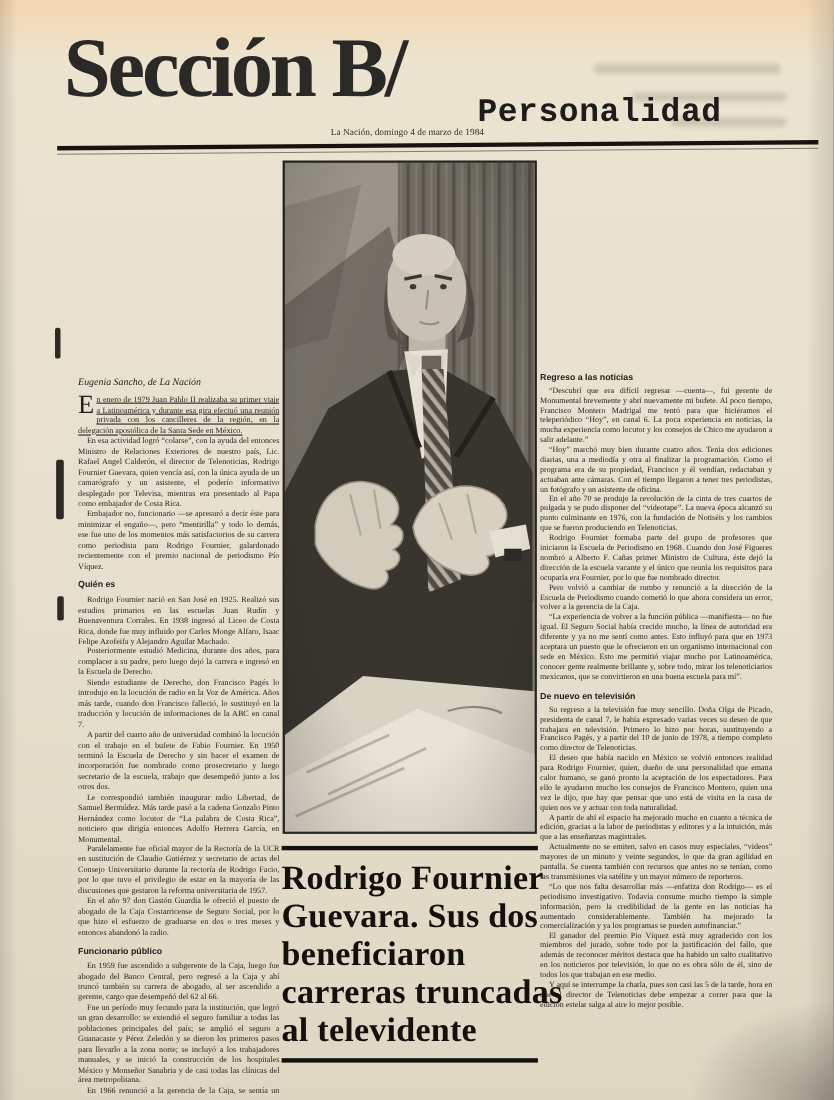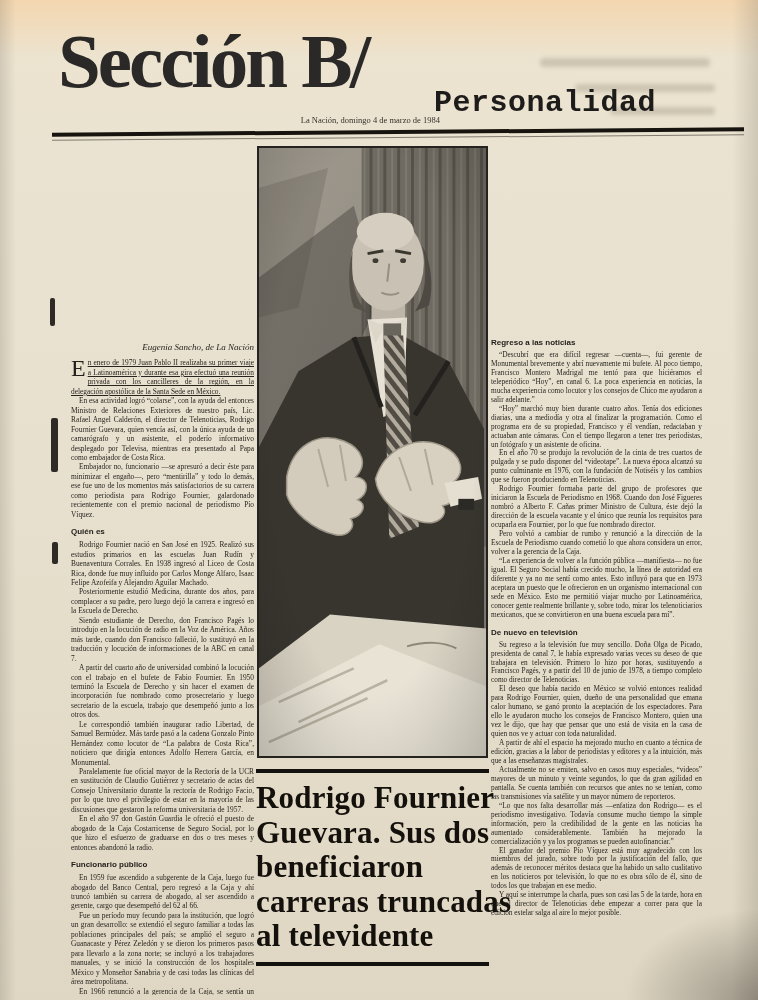--- a/index.html
+++ b/index.html
@@ -34,21 +34,21 @@
   .rule-echo{position:absolute;left:52px;top:137px;width:692px;height:1px;background:rgba(23,20,15,.5);transform:rotate(-.45deg);}
   
   .photo{position:absolute;left:257px;top:146px;width:231px;height:612px;margin:0;
     box-sizing:border-box;border:2px solid #25231f;background:#8f8a80;}
   .photo svg{display:block;width:100%;height:100%;}
   
   .col{position:absolute;text-align:justify;overflow:hidden;color:#282420;}
   .col p{margin:0;text-indent:8px;}
   .col-left{left:71px;top:343px;width:183px;height:652px;font-size:7.4px;line-height:9.45px;}
   .col-right{left:491px;top:338px;width:211px;height:642px;font-size:7.3px;line-height:8.95px;}
-  .byline{font-style:italic;text-align:right;font-size:9px;margin:0 0 6px;text-indent:0;}
+  .byline{font-style:italic;text-align:left;font-size:9px;margin:0 0 6px;text-indent:0;}
   .subhead{font-family:"Liberation Sans","DejaVu Sans",sans-serif;font-weight:700;
     font-size:8px;line-height:10px;margin:8px 0 3px;text-indent:0;color:#1f1c18;}
   .col-right .subhead:first-child{margin-top:0;}
   p.first{text-indent:0;text-decoration:underline;}
   p.first::first-letter{float:left;font-size:24px;line-height:18.5px;padding:1px 2px 0 0;color:#23201b;}
   
   .headline-block{position:absolute;left:256px;top:769px;width:233px;}
   .hrule{height:4px;background:#141210;}
   .headline{margin:8px 0 8px;font-size:31px;line-height:34.5px;font-weight:700;
     color:#14110c;letter-spacing:.2px;}

